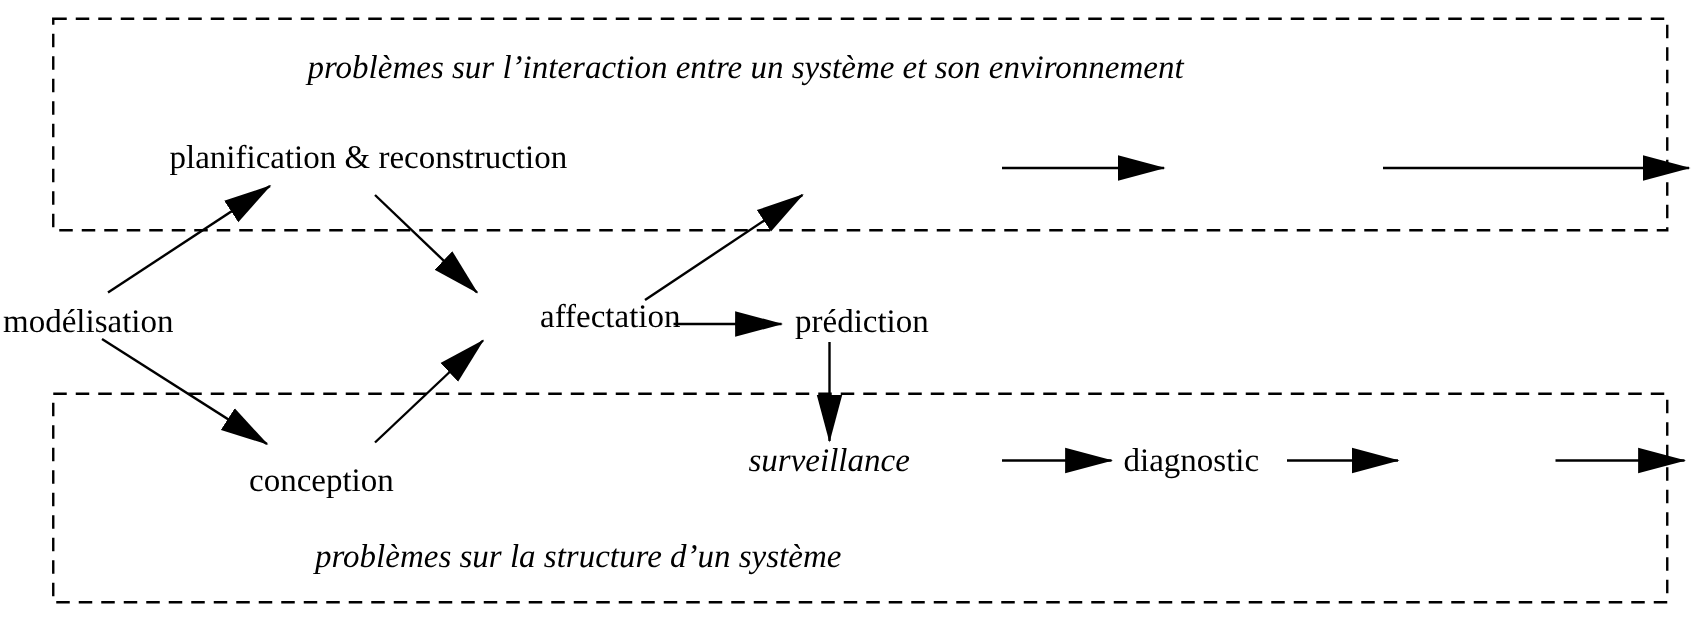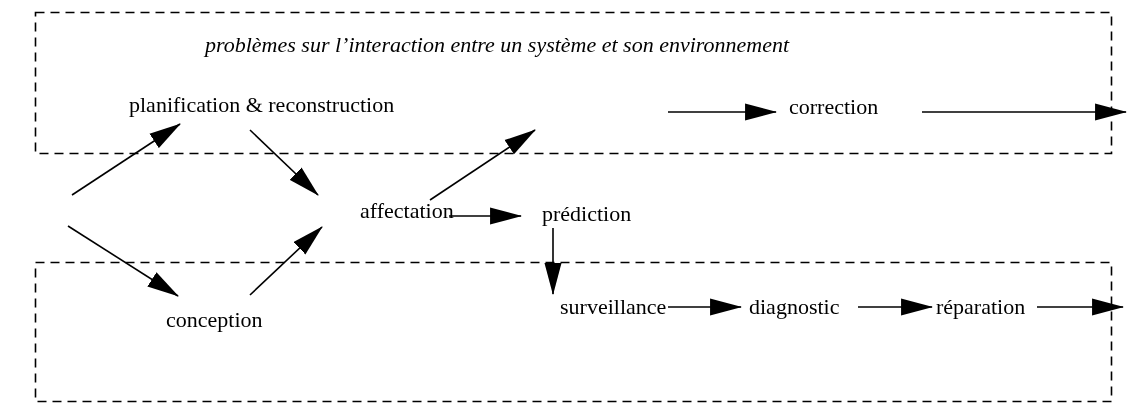--- a/index.html
+++ b/index.html
@@ -62,23 +62,23 @@
     <line x1="449" y1="216" x2="521" y2="216" stroke="#000000" stroke-width="1.6" marker-end="url(#ah)"></line>
     <line x1="668" y1="112" x2="776" y2="112" stroke="#000000" stroke-width="1.6" marker-end="url(#ah)"></line>
     <line x1="922" y1="112" x2="1126" y2="112" stroke="#000000" stroke-width="1.6" marker-end="url(#ah)"></line>
     <line x1="553" y1="228" x2="553" y2="294" stroke="#000000" stroke-width="1.6" marker-end="url(#ah)"></line>
     <line x1="668" y1="307" x2="741" y2="307" stroke="#000000" stroke-width="1.6" marker-end="url(#ah)"></line>
     <line x1="858" y1="307" x2="932" y2="307" stroke="#000000" stroke-width="1.6" marker-end="url(#ah)"></line>
     <line x1="1037" y1="307" x2="1123" y2="307" stroke="#000000" stroke-width="1.6" marker-end="url(#ah)"></line>
   </svg>
 
   <div class="region-title" style="left:205px; top:32px;">problèmes sur l’interaction entre un système et son environnement</div>
+  <div class="region-title" style="left:210px; top:358px;">problèmes sur la structure d’un système</div>
 
-  <div class="node-label" style="left:129px; top:93px;">planification &amp; reconstruction</div>
+  <div class="node-label" style="left:2px;   top:202px;">modélisation</div>
+  <div class="node-label" style="left:113px; top:93px;">planification &amp; reconstruction</div>
   <div class="node-label" style="left:166px; top:308px;">conception</div>
   <div class="node-label" style="left:320px; top:199px;margin-left:40px;">affectation</div>
-  <div class="node-label" style="left:789px; top:95px;">correction</div>
-  <div class="node-label" style="left:542px; top:202px;">prédiction</div>
-  <div class="node-label" style="left:560px; top:295px;">surveillance</div>
+  <div class="node-label" style="left:530px; top:202px;">prédiction</div>
+  <div class="node-label" style="left:499px; top:295px;font-style:italic;">surveillance</div>
   <div class="node-label" style="left:749px; top:295px;">diagnostic</div>
-  <div class="node-label" style="left:936px; top:295px;">réparation</div>
 
 </div>
 
 </body></html>

